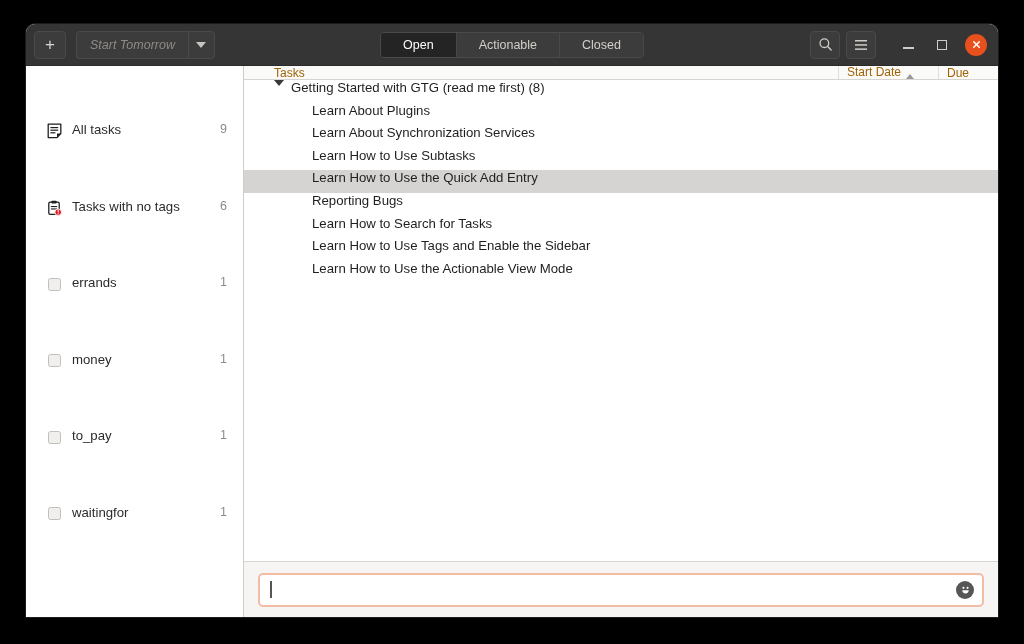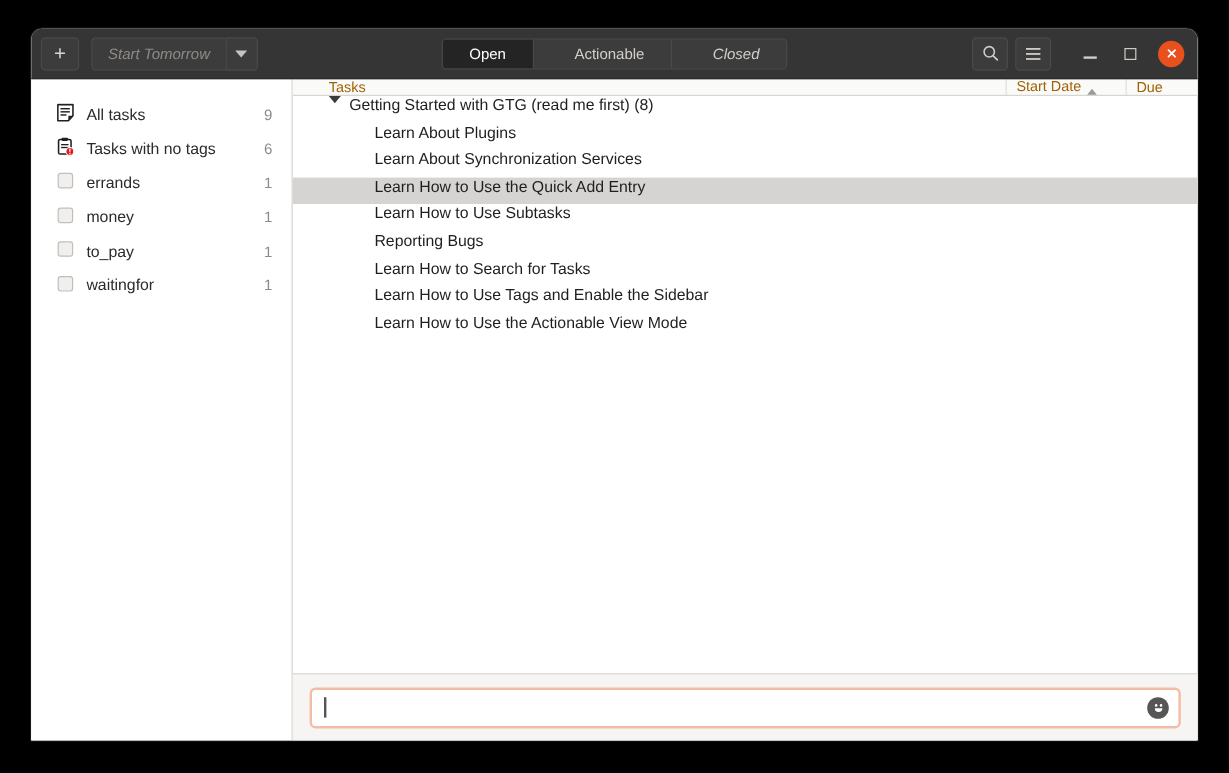--- a/index.html
+++ b/index.html
@@ -74,33 +74,32 @@
   
   #tabs {
     position: absolute;
     left: 50%; transform: translateX(-50%);
     display: flex;
     height: 26px;
     border: 1px solid #4a4a4a;
     border-radius: 4px;
     overflow: hidden;
     background: #3c3c3c;
-    gap: 12px;
   }
   .tab {
     padding: 0 22px;
     display: flex; align-items: center;
     font-size: 12.5px;
     color: #d3cfcb;
     background: #3c3c3c;
     border-right: 1px solid #4a4a4a;
     cursor: pointer;
     white-space: nowrap;
   }
-  .tab:last-child { border-right: none; font-style: italic; }
+  .tab:last-child { border-right: none; }
   .tab.active { background: #242424; color: #ffffff; }
 
   .hb-right {
     margin-left: auto;
     display: flex; align-items: center; gap: 6px;
   }
   .icon-btn {
     width: 30px; height: 28px;
     background: #3c3c3c;
     border: 1px solid #4a4a4a;
@@ -130,25 +129,26 @@
   
   #sidebar {
     width: 218px;
     background: #ffffff;
     border-right: 1px solid #d0cdc9;
     padding-top: 8px;
     display: flex; flex-direction: column;
   }
   .side-row {
     height: 28.5px;
-    display: flex; align-items: flex-end;
+    display: flex; align-items: flex-start;
     padding: 0 16px 0 18px;
     cursor: pointer;
     font-size: 13.2px;
     color: #2b2b2b;
+    margin-top: 48px;
   }
   .side-icon {
     width: 20px; height: 18px;
     margin-right: 8px;
     display: flex; align-items: center; justify-content: center;
     flex: 0 0 auto;
   }
   .side-label { flex: 1; white-space: nowrap; }
   .side-count { color: #8b8b8b; font-size: 12.5px; }
   .side-row.muted .side-label { color: #a6a6a6; }
@@ -404,25 +404,25 @@
           <span class="expander"></span>
           <span>Getting Started with GTG (read me first) (8)</span>
         </div>
 
         <div class="task-row child">
           <span>Learn About Plugins</span>
         </div>
         <div class="task-row child">
           <span>Learn About Synchronization Services</span>
         </div>
+        <div class="task-row child">
+          <span>Learn How to Use Subtasks</span>
+        </div>
         <div class="task-row child selected">
           <span>Learn How to Use the Quick Add Entry</span>
-        </div>
-        <div class="task-row child">
-          <span>Learn How to Use Subtasks</span>
         </div>
         <div class="task-row child">
           <span>Reporting Bugs</span>
         </div>
         <div class="task-row child">
           <span>Learn How to Search for Tasks</span>
         </div>
         <div class="task-row child">
           <span>Learn How to Use Tags and Enable the Sidebar</span>
         </div>

